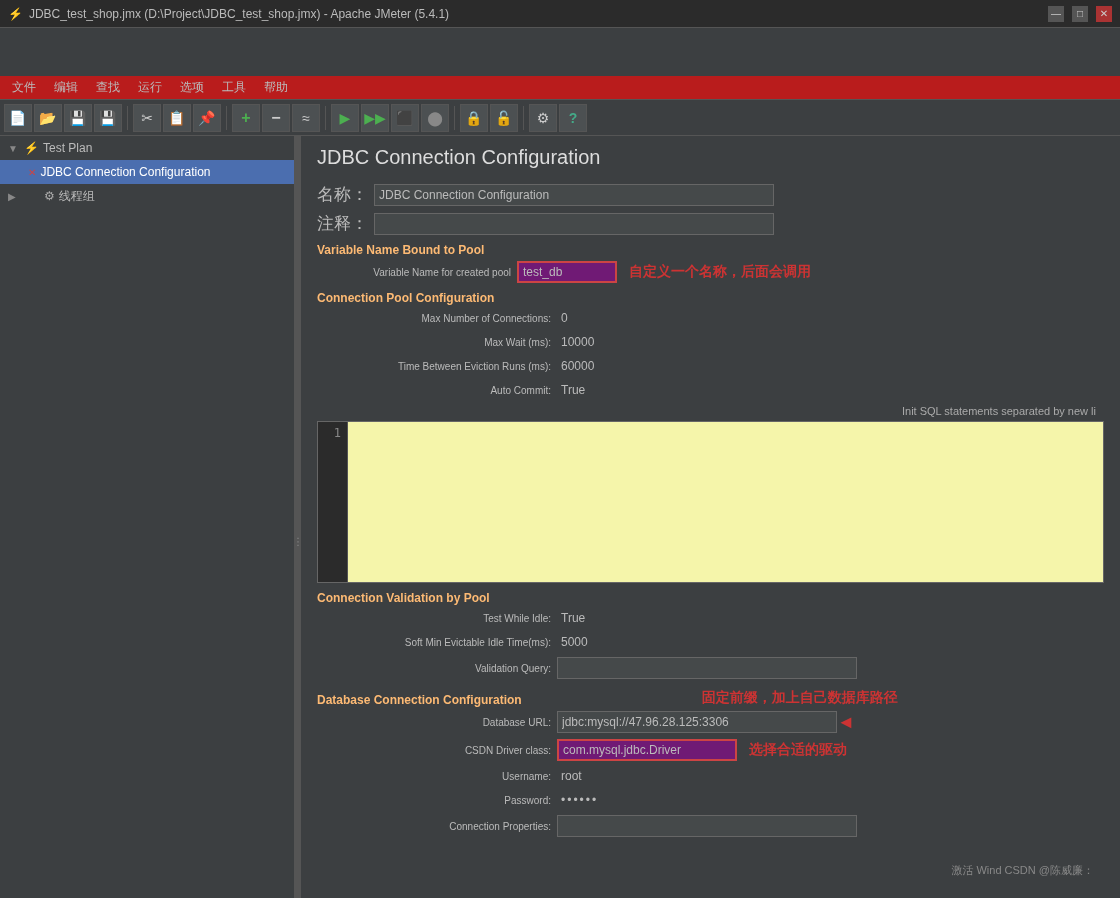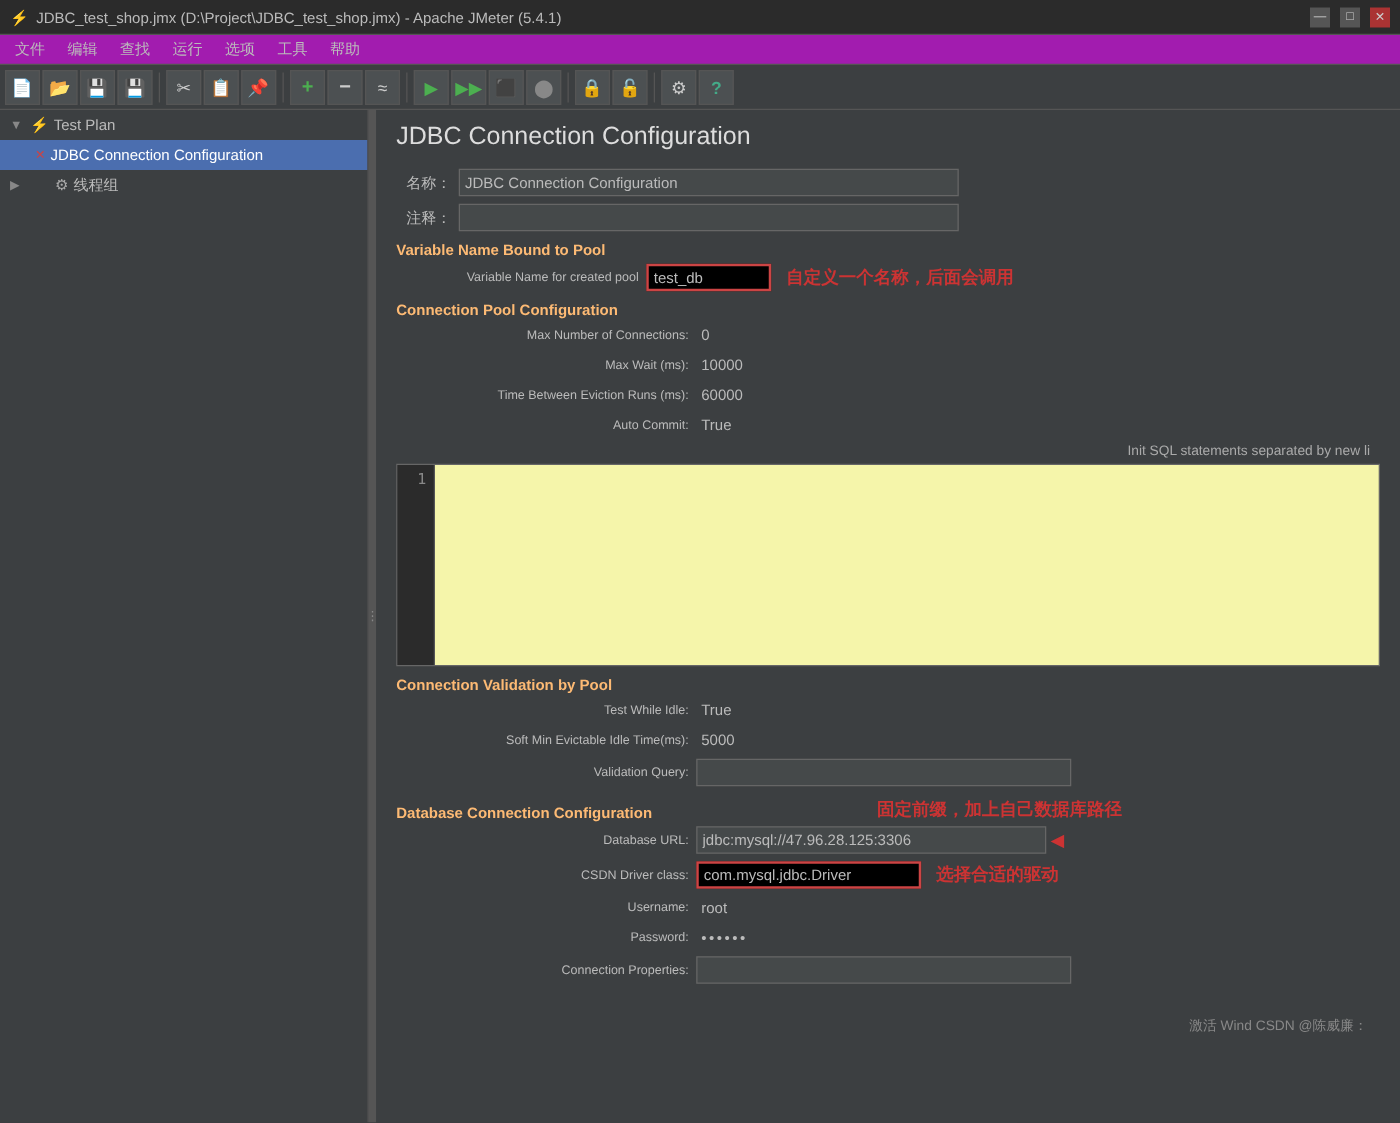--- a/index.html
+++ b/index.html
@@ -16,27 +16,28 @@
       font-size: 12px;
       border-bottom: 1px solid #555;
       justify-content: space-between;
     }
     .title-bar-left { display: flex; align-items: center; gap: 6px; }
     .title-bar-controls { display: flex; gap: 8px; }
     .title-bar-btn { width: 16px; height: 16px; background: #555; display: flex; align-items: center; justify-content: center; font-size: 10px; cursor: pointer; color: #ccc; }
 
     
     .menu-bar {
-      background: #a21caf;
+      background: #b91c1c;
       height: 24px;
       display: flex;
       align-items: center;
       padding: 0 4px;
       border-bottom: 1px solid #555;
       gap: 2px;
+      margin-top: 48px;
     }
     .menu-item {
       padding: 2px 8px;
       font-size: 12px;
       color: #bbb;
       cursor: pointer;
     }
 
     
     .toolbar {
@@ -142,42 +143,42 @@
       border: 1px solid #666;
       color: #bbb;
       font-size: 12px;
       padding: 2px 4px;
       height: 22px;
       outline: none;
       min-width: 200px;
     }
     .form-input.highlighted {
       border: 2px solid #cc4444;
-      background: #000000;
+      background: #701a75;
     }
     .form-input-wide {
       min-width: 400px;
     }
 
     .section-header {
       color: #fdba74;
       font-size: 12px;
       font-weight: bold;
       margin: 8px 0 4px 0;
       padding-left: 0;
     }
 
     .name-row {
       display: flex;
       align-items: center;
       margin-bottom: 6px;
     }
     .name-label {
       color: #bbb;
-      font-size: 12px;
+      font-size: 17px;
       min-width: 50px;
       text-align: right;
       padding-right: 6px;
     }
 
     .annotation {
       color: #cc3333;
       font-size: 14px;
       margin-left: 12px;
       font-weight: bold;

